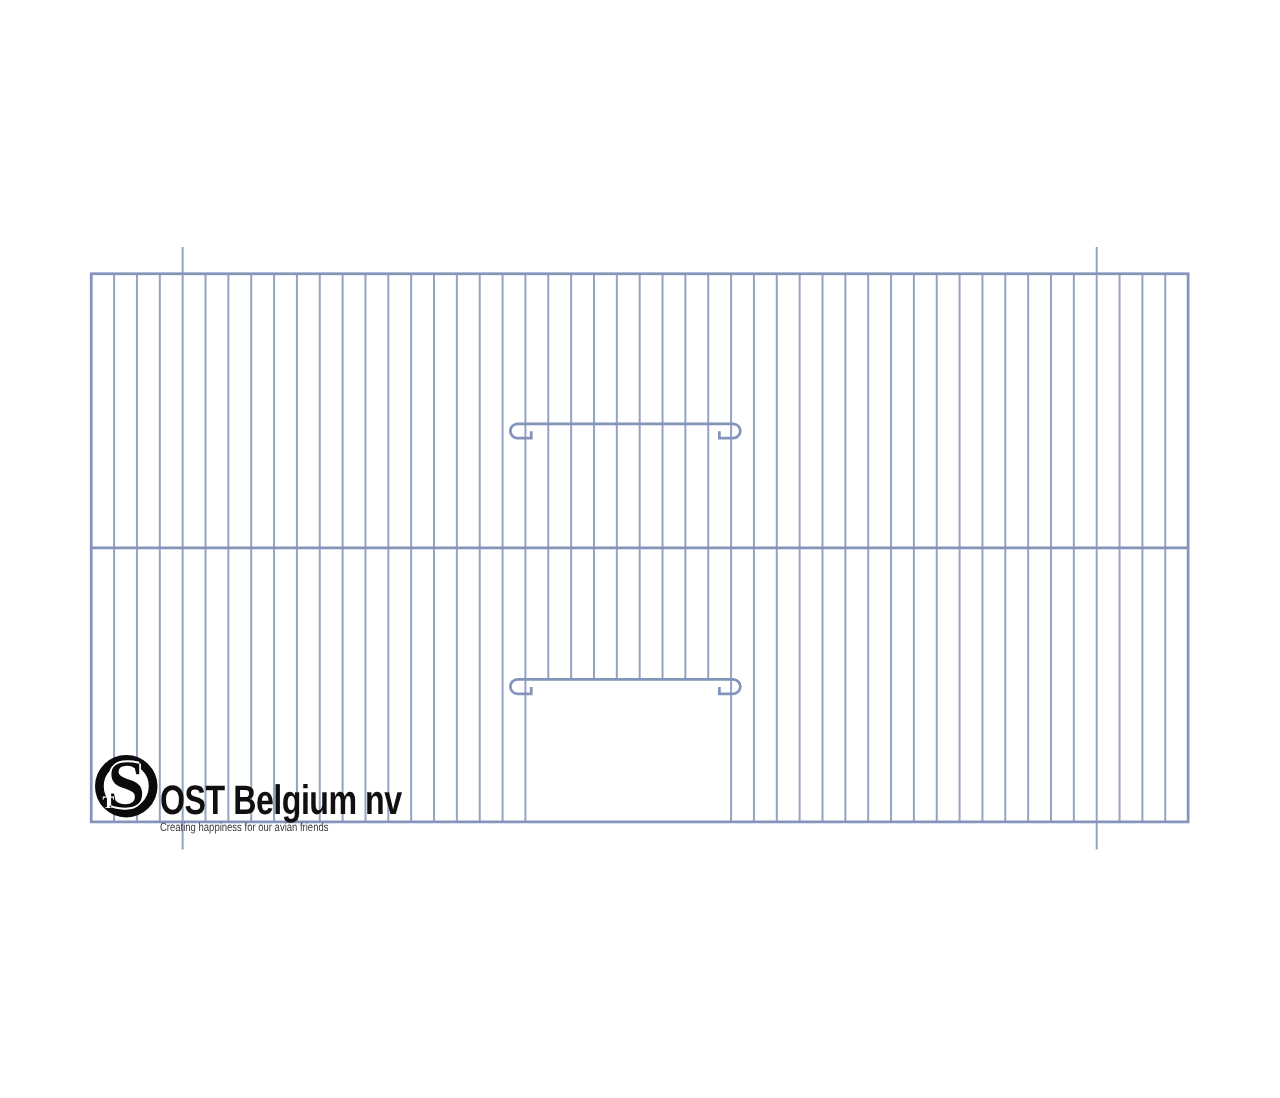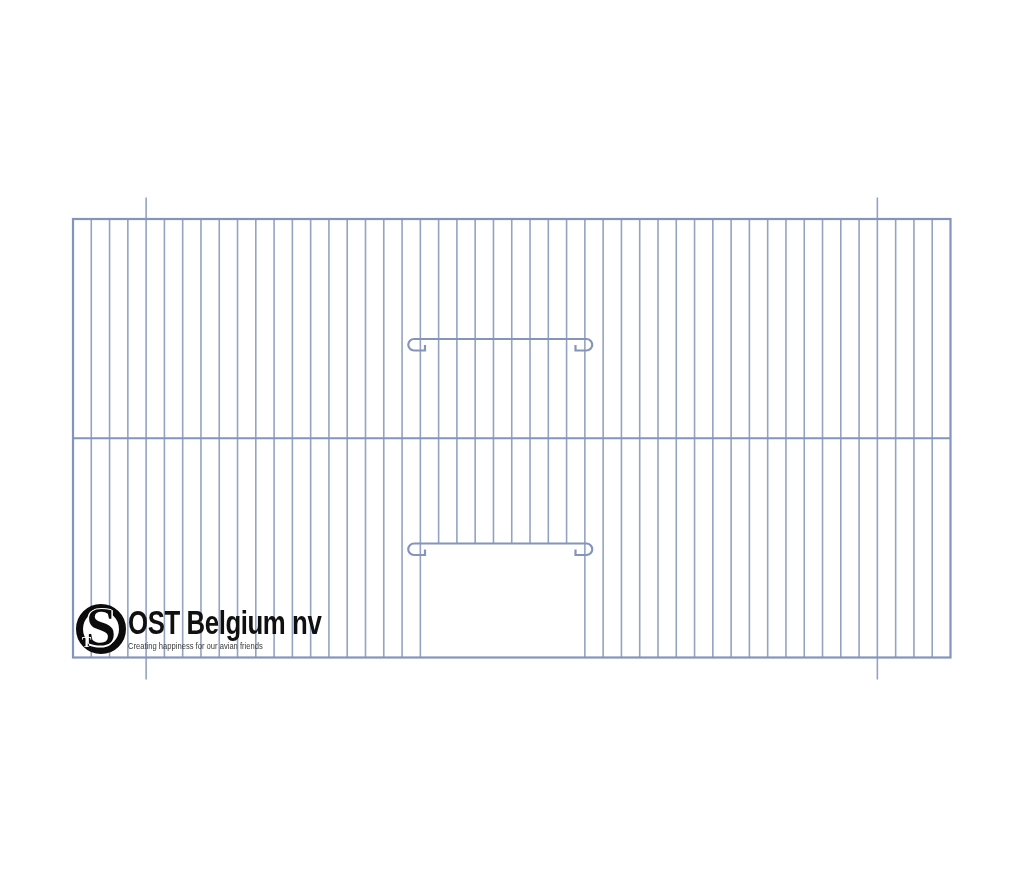--- a/index.html
+++ b/index.html
@@ -29,21 +29,21 @@
     font-weight:700;font-size:54px;line-height:1;
     color:#0b0b0b;
     text-shadow:-1.5px 0 #fff,1.5px 0 #fff,0 -1.5px #fff,0 1.5px #fff;
   }
   .em-t{
     position:absolute;left:-1px;bottom:-3px;
     font-family:"Liberation Serif",serif;
     font-weight:700;font-size:14px;line-height:1;
     color:#ffffff;
   }
-  .logo-text{margin-left:2px;margin-top:3px;}
+  .logo-text{margin-left:2px;margin-top:20px;}
   .brand{
     font-family:"Liberation Sans",sans-serif;
     font-weight:700;font-size:33px;line-height:32px;
     letter-spacing:-0.5px;color:#101010;
     white-space:nowrap;
     transform:scaleX(0.78);transform-origin:0 0;
   }
   .tagline{
     font-family:"Liberation Sans",sans-serif;
     font-weight:400;font-size:9.5px;line-height:11px;

